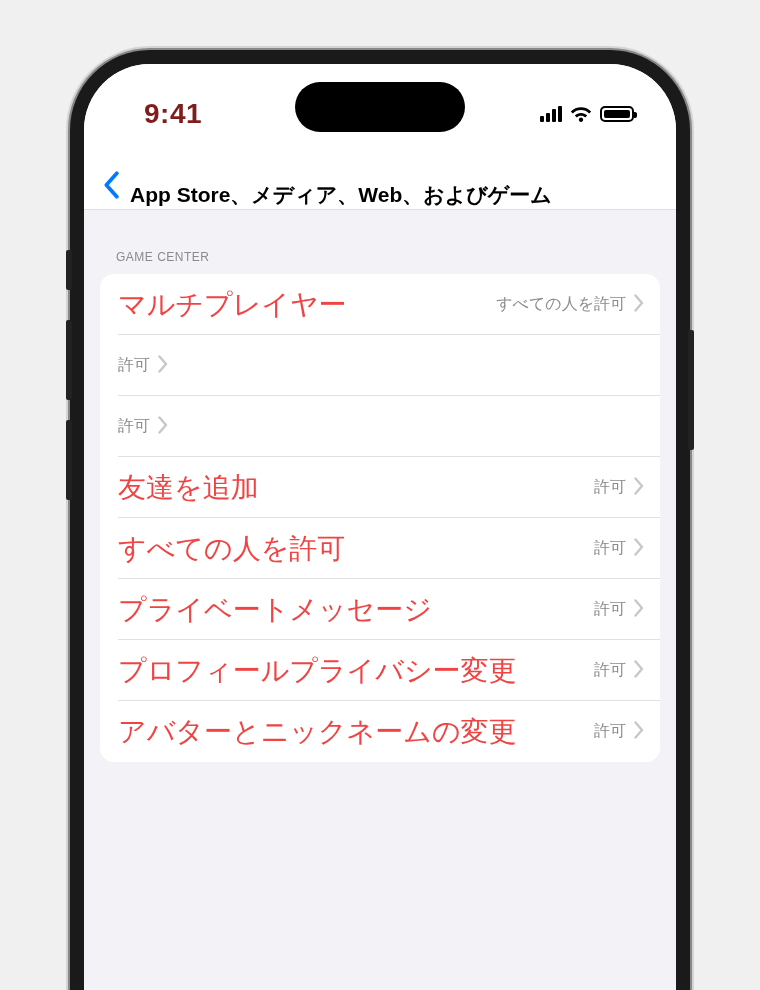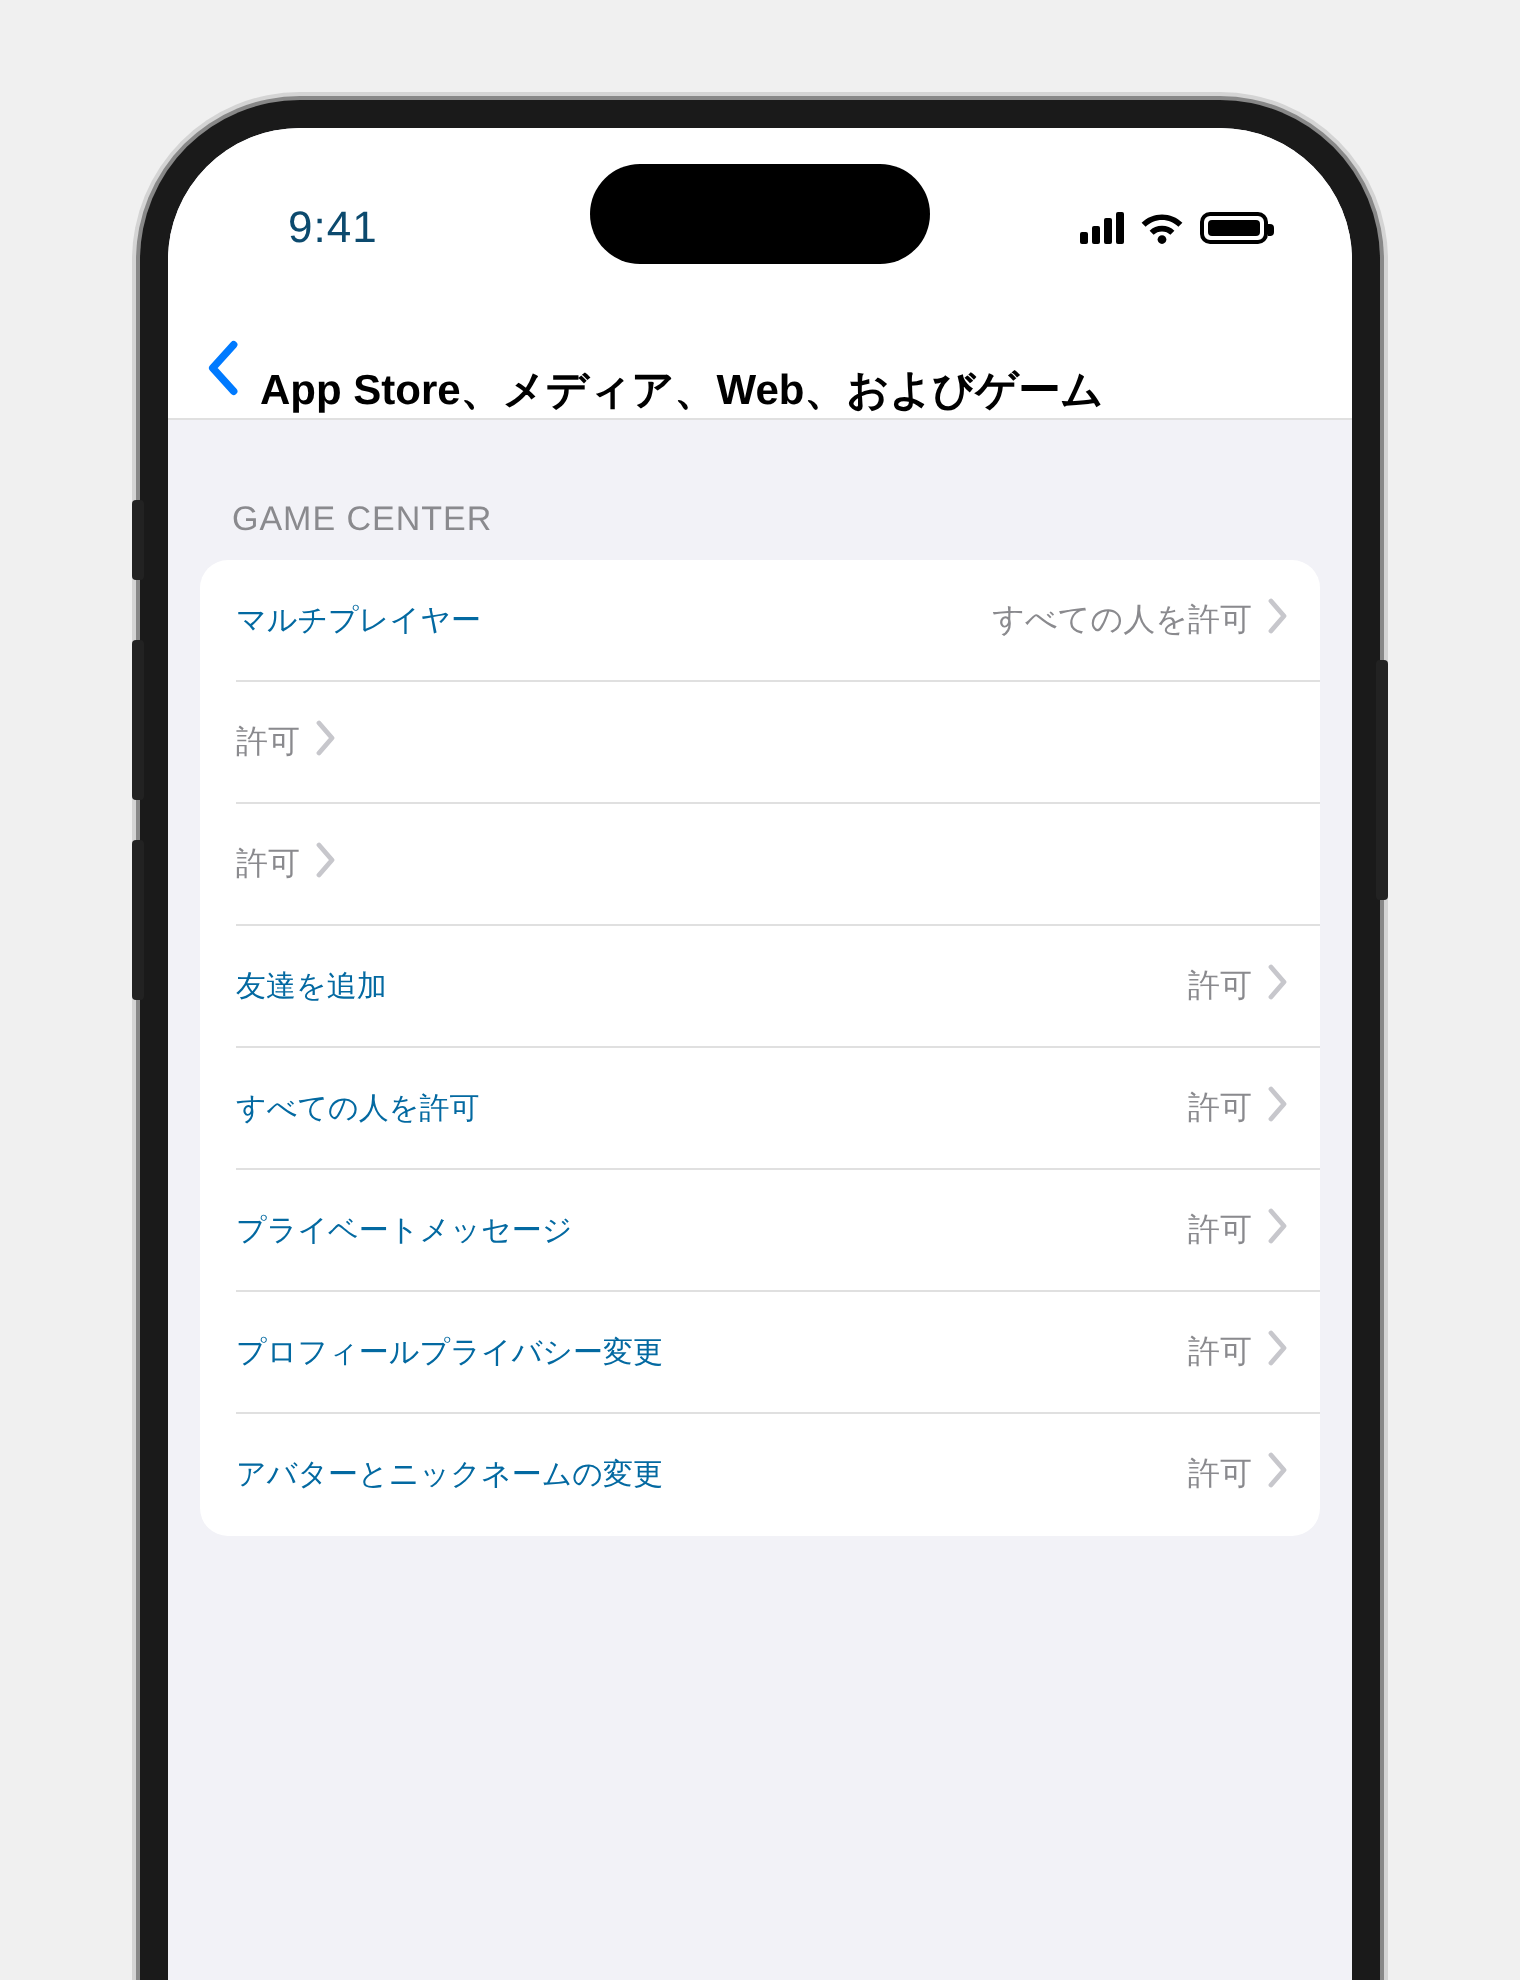--- a/index.html
+++ b/index.html
@@ -59,23 +59,23 @@
 
     .status-bar {
       height: 80px;
       display: flex;
       align-items: center;
       justify-content: space-between;
       padding: 20px 42px 0 60px;
       background: #fff;
     }
     .status-time {
-      font-size: 22px;
-      font-weight: 400;
-      color: #0c4a6e;
+      font-size: 28px;
+      font-weight: 700;
+      color: #7f1d1d;
       letter-spacing: 0.5px;
     }
     .status-icons {
       display: flex;
       align-items: center;
       gap: 8px;
     }
     .cellular {
       display: flex;
       align-items: flex-end;
@@ -136,21 +136,21 @@
       font-weight: 600;
       color: #000;
       white-space: nowrap;
       margin-left: 4px;
     }
 
     .content {
       padding-top: 40px;
     }
     .section-header {
-      font-size: 17px;
+      font-size: 12px;
       color: #8a8a8e;
       letter-spacing: 0.5px;
       padding: 0 32px 10px 32px;
       text-transform: uppercase;
     }
     .table-group {
       background: #fff;
       border-radius: 14px;
       margin: 0 16px;
       overflow: hidden;
@@ -166,22 +166,22 @@
       content: "";
       position: absolute;
       left: 18px;
       right: 0;
       bottom: 0;
       height: 1px;
       background: rgba(0,0,0,0.12);
     }
     .row-label {
       flex: 1;
-      font-size: 15px;
-      color: #0369a1;
+      font-size: 28px;
+      color: #ef4444;
     }
     .row-value {
       font-size: 16px;
       color: #8a8a8e;
       margin-right: 8px;
     }
     .chevron {
       color: #c7c7cc;
       flex-shrink: 0;
     }

